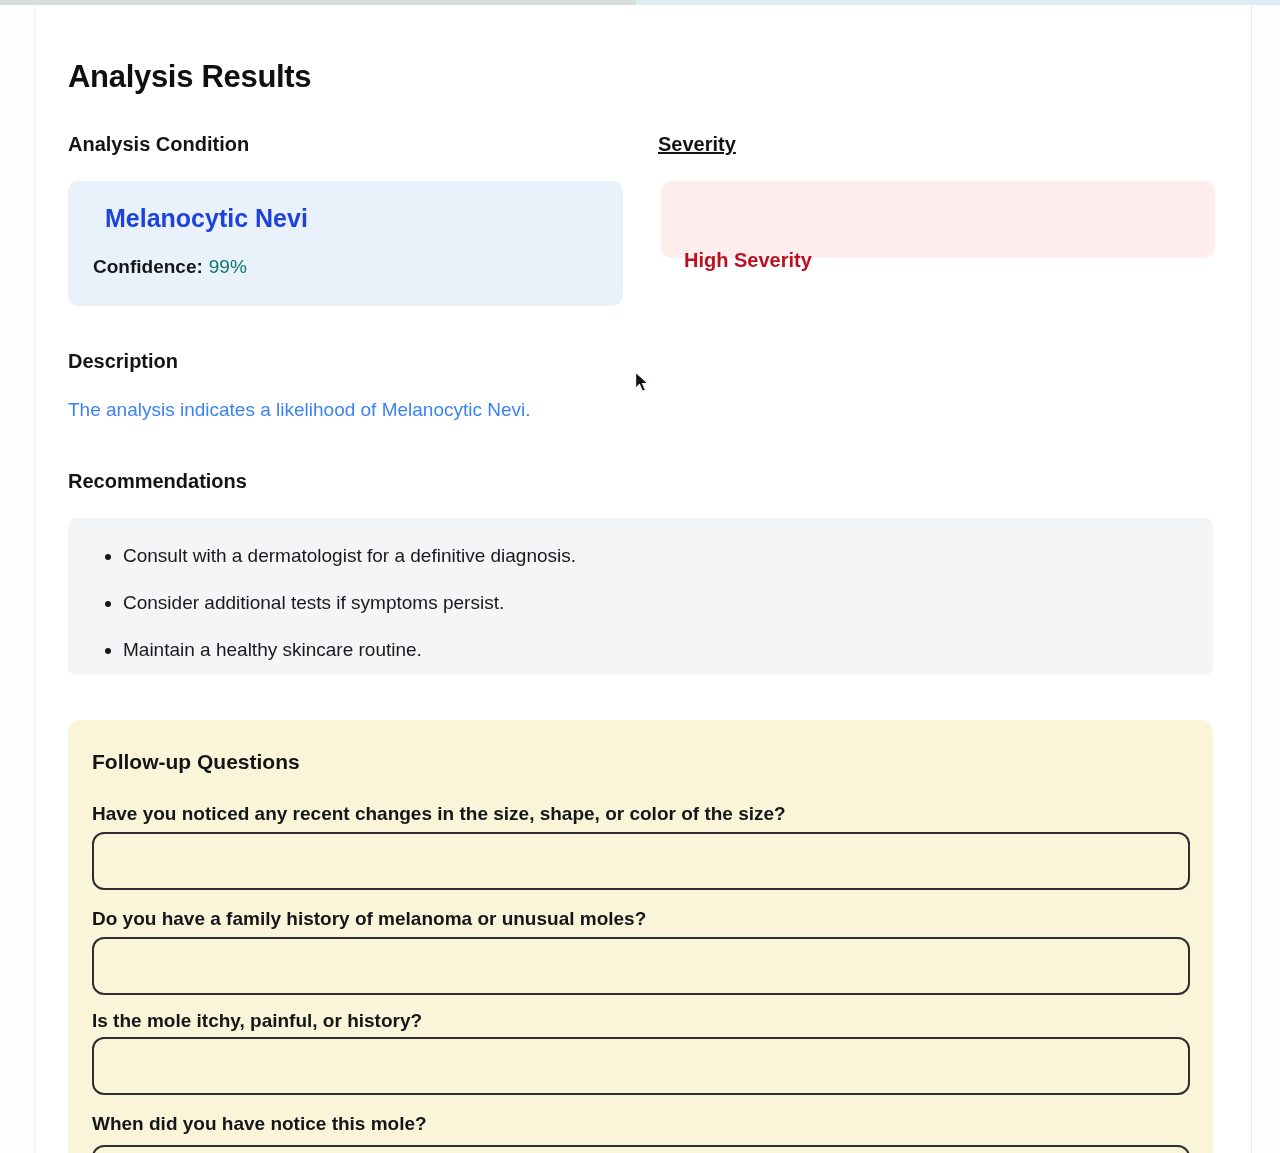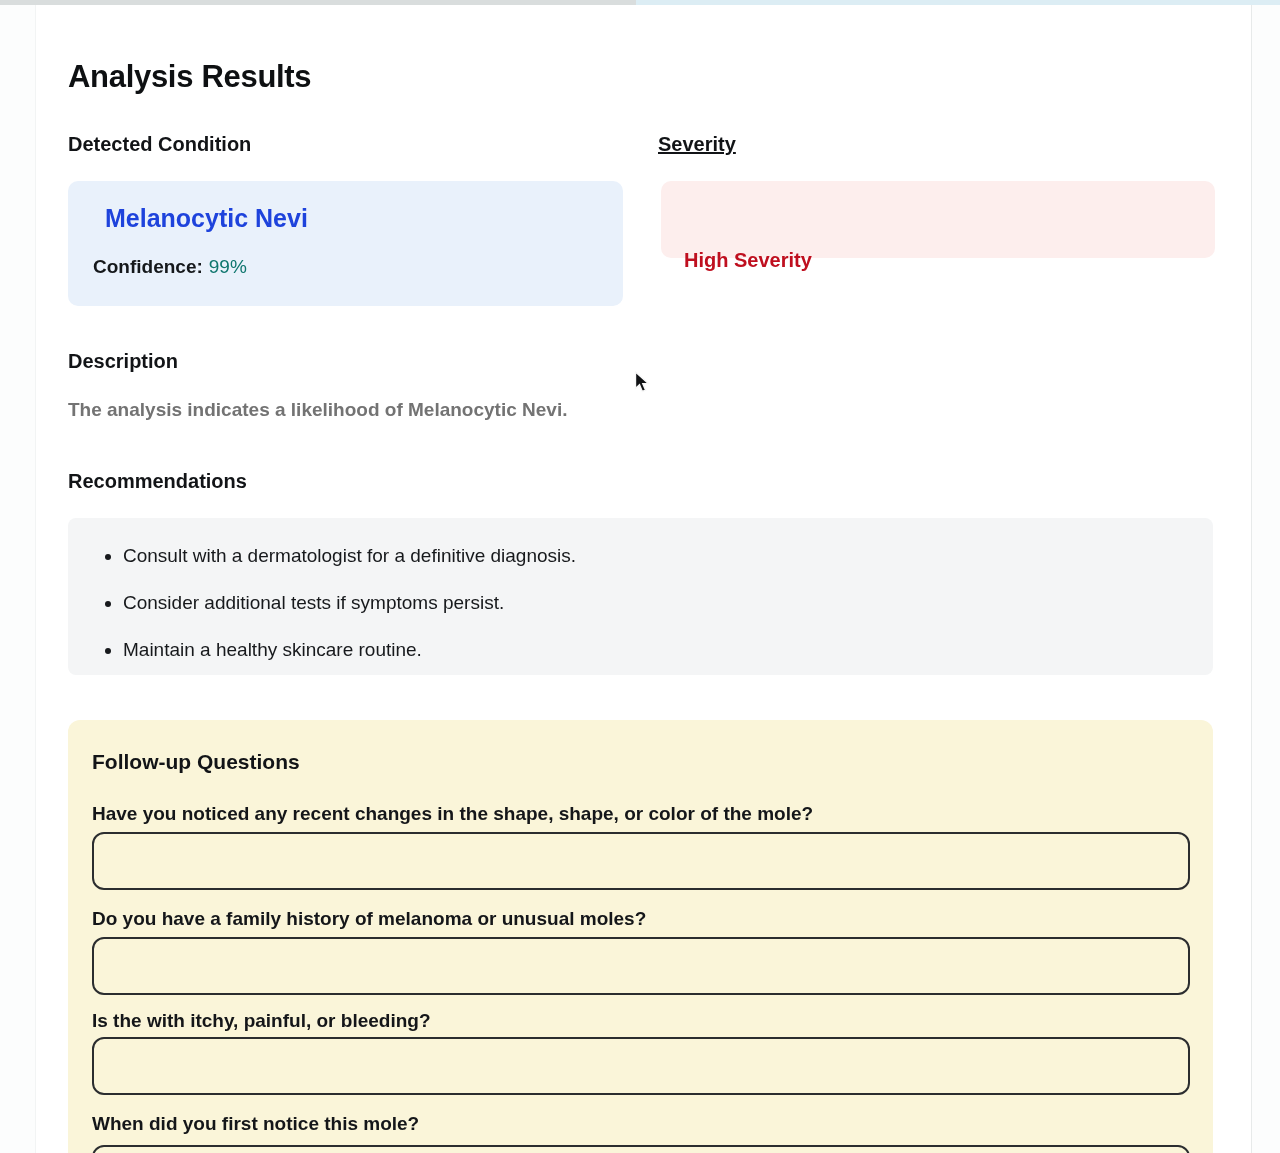--- a/index.html
+++ b/index.html
@@ -63,21 +63,21 @@
     position: absolute; left: 661px; top: 181px; width: 554px; height: 77px;
     background: #fdeeed; border-radius: 10px;
   }
   .severity-value {
     position: absolute; left: 684px; top: 205px;
     font-size: 20px; font-weight: 700; color: #bf0f1f; margin-top: 44px;
   }
 
   .description-text {
     position: absolute; left: 68px; top: 399px;
-    font-size: 19px; font-weight: 700; color: #737373;
+    font-size: 19px; font-weight: 400; color: #3b82f6;
   }
 
   .recommendations-box {
     position: absolute; left: 68px; top: 518px; width: 1145px; height: 157px;
     background: #f4f5f6; border-radius: 8px;
   }
   .recommendations-list {
     position: absolute; left: 92px; top: 545px;
     margin: 0; padding: 0 0 0 31px;
     font-size: 19px; color: #17191c;
@@ -130,21 +130,21 @@
 
 <div class="stage">
 
   <div class="topstrip-left"></div>
   <div class="topstrip-right"></div>
 
   <div class="card"></div>
 
   <h1 class="page-title">Analysis Results</h1>
 
-  <div class="section-label lbl-condition">Detected Condition</div>
+  <div class="section-label lbl-condition">Analysis Condition</div>
   <div class="section-label lbl-severity">Severity</div>
 
   <div class="condition-box"></div>
   <div class="condition-name">Melanocytic Nevi</div>
   <div class="confidence-line"><span>Confidence:</span><span class="confidence-value">99%</span></div>
 
   <div class="severity-box"></div>
   <div class="severity-value">High Severity</div>
 
   <div class="section-label lbl-description">Description</div>
@@ -154,29 +154,29 @@
   <div class="recommendations-box"></div>
   <ul class="recommendations-list">
     <li>Consult with a dermatologist for a definitive diagnosis.</li>
     <li>Consider additional tests if symptoms persist.</li>
     <li>Maintain a healthy skincare routine.</li>
   </ul>
 
   <div class="followup-box"></div>
   <h2 class="followup-title">Follow-up Questions</h2>
 
-  <div class="q-label q1-label">Have you noticed any recent changes in the shape, shape, or color of the mole?</div>
+  <div class="q-label q1-label">Have you noticed any recent changes in the size, shape, or color of the size?</div>
   <textarea class="answer-input a1" aria-label="Have you noticed any recent changes in the size, shape, or color of the mole?" style=""></textarea>
 
   <div class="q-label q2-label">Do you have a family history of melanoma or unusual moles?</div>
   <textarea class="answer-input a2" aria-label="Do you have a family history of melanoma or unusual moles?" style=""></textarea>
 
-  <div class="q-label q3-label">Is the with itchy, painful, or bleeding?</div>
+  <div class="q-label q3-label">Is the mole itchy, painful, or history?</div>
   <textarea class="answer-input a3" aria-label="Is the mole itchy, painful, or bleeding?" style=""></textarea>
 
-  <div class="q-label q4-label">When did you first notice this mole?</div>
+  <div class="q-label q4-label">When did you have notice this mole?</div>
   <textarea class="answer-input a4" aria-label="When did you first notice this mole?" style=""></textarea>
 
   <svg class="cursor" viewBox="0 0 17 23" xmlns="http://www.w3.org/2000/svg">
     <path d="M1.5 1 L1.5 17.5 L5.5 13.8 L8.3 20.5 L11.6 19.1 L8.8 12.6 L14.3 12.4 Z" fill="#101214" stroke="#f8f8f8" stroke-width="1.4"></path>
   </svg>
 
 </div>
 
 </body></html>

